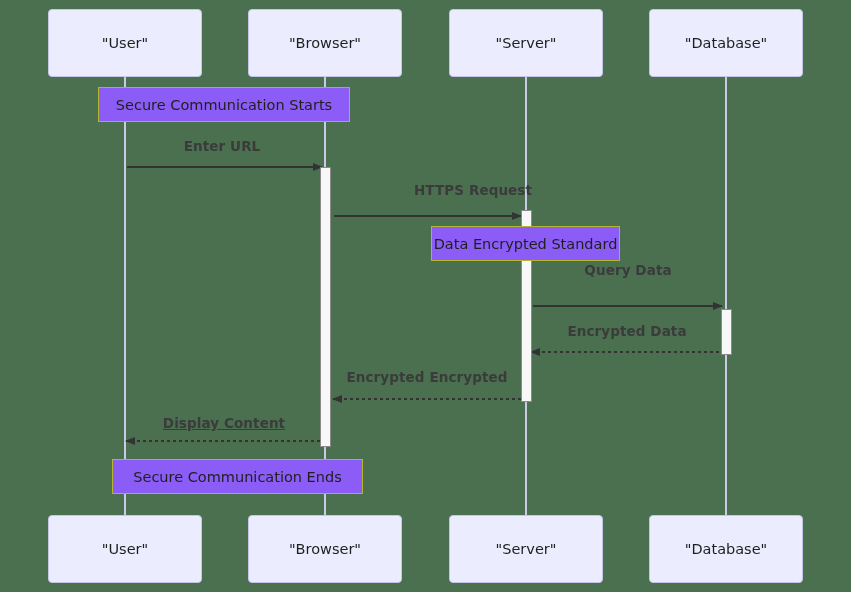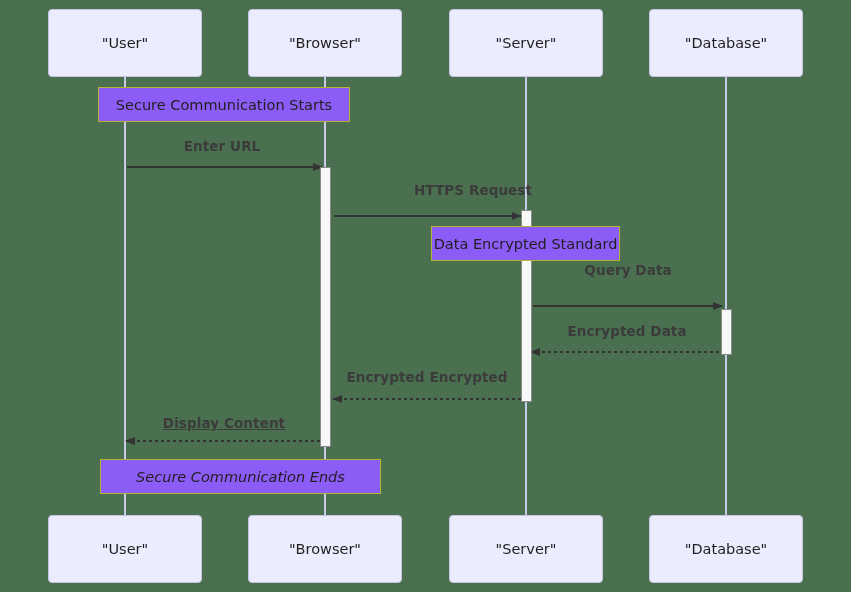--- a/index.html
+++ b/index.html
@@ -115,21 +115,21 @@
       <div class="activation" style="left: 521px; top: 210px; width: 11px; height: 192px;"></div>
       <div class="activation" style="left: 721px; top: 309px; width: 11px; height: 46px;"></div>
     </div>
   <div id="notes">
       <div class="note-box" style="left: 98px; top: 87px; width: 252px; height: 35px;">
         <span>Secure Communication Starts</span>
       </div>
       <div class="note-box" style="left: 431px; top: 226px; width: 189px; height: 35px;">
         <span>Data Encrypted Standard</span>
       </div>
-      <div class="note-box" style="left: 100px; top: 459px; width: 281px; height: 35px; font-style: italic;">
+      <div class="note-box" style="left: 112px; top: 459px; width: 251px; height: 35px;">
         <span>Secure Communication Ends</span>
       </div>
     </div>
   <div id="message-labels">
       <div class="msg-label" style="left: 222px; top: 154px; transform: translate(-50%, -100%);">Enter URL</div>
       <div class="msg-label" style="left: 425px; top: 198px; transform: translate(-50%, -100%); margin-left: 48px;">HTTPS Request</div>
       <div class="msg-label" style="left: 628px; top: 278px; transform: translate(-50%, -100%);">Query Data</div>
       <div class="msg-label" style="left: 627px; top: 339px; transform: translate(-50%, -100%); text-align: right;">Encrypted Data</div>
       <div class="msg-label" style="left: 427px; top: 385px; transform: translate(-50%, -100%);">Encrypted Encrypted</div>
       <div class="msg-label" style="left: 224px; top: 431px; transform: translate(-50%, -100%); text-decoration: underline;">Display Content</div>

